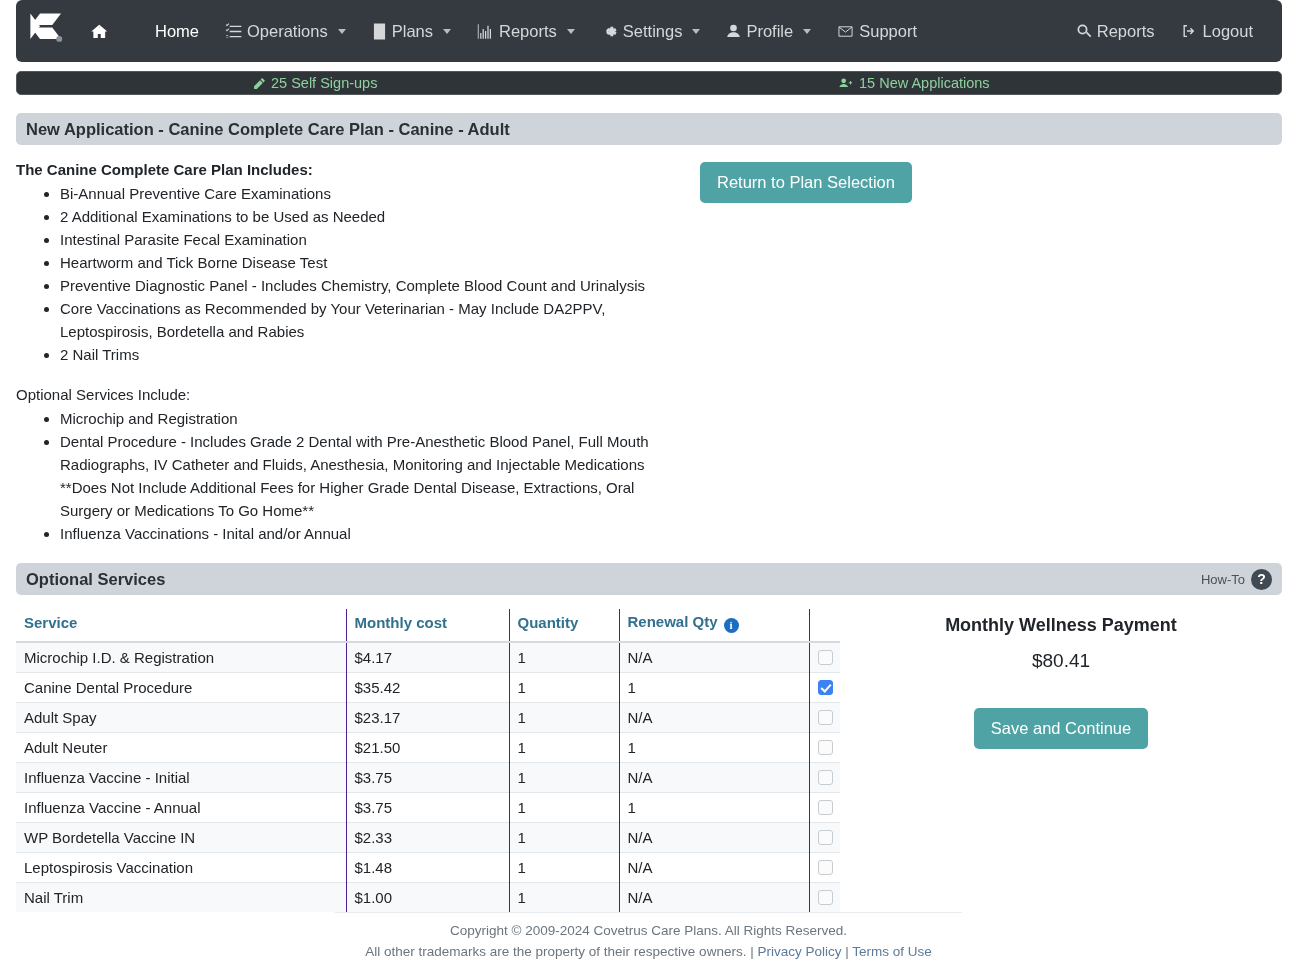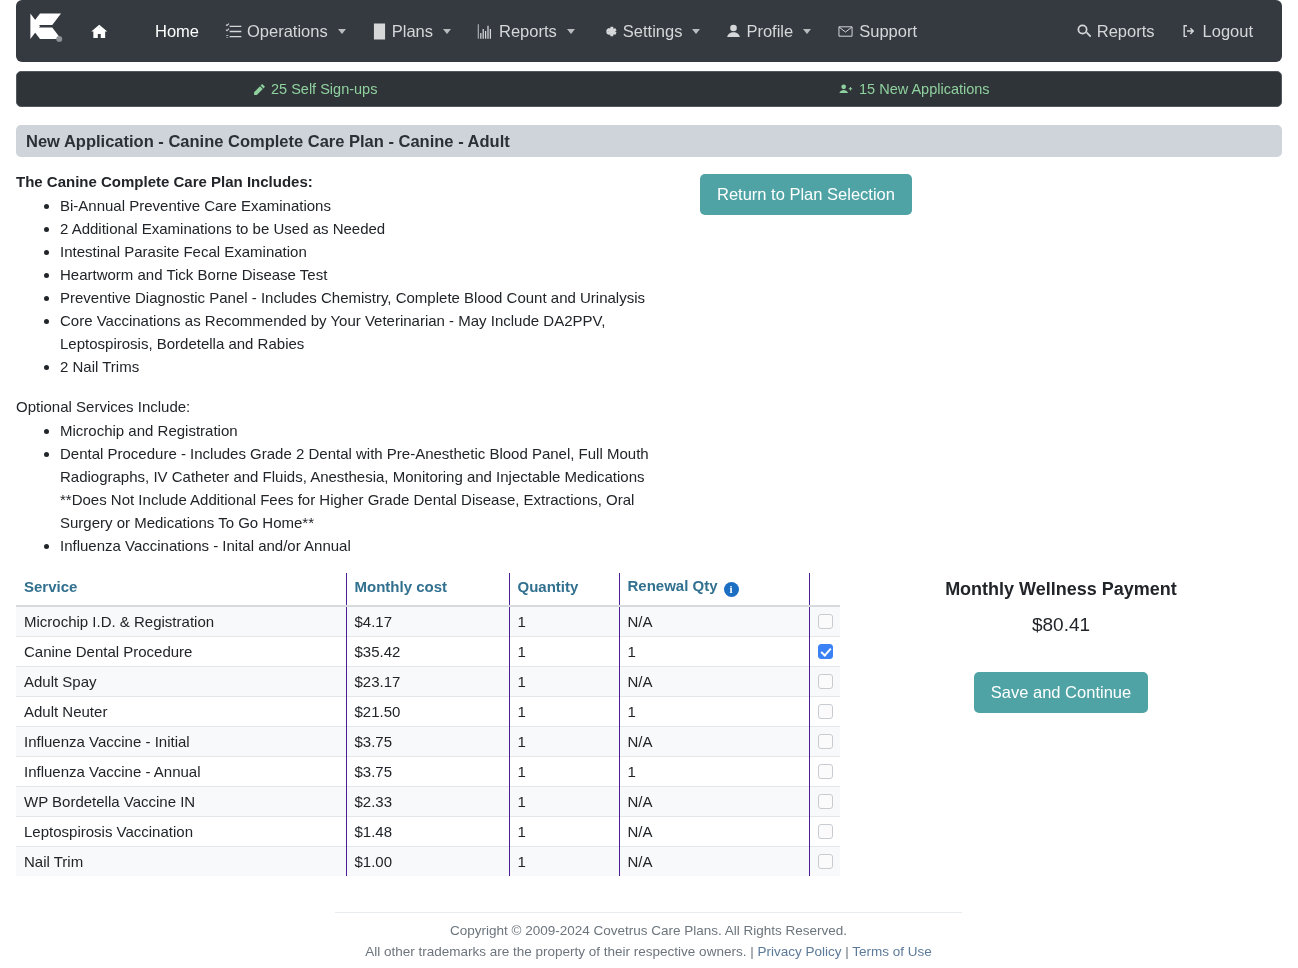--- a/index.html
+++ b/index.html
@@ -32,21 +32,21 @@
   .caret {
     width: 0; height: 0; margin-left: 5px;
     border-left: 4.5px solid transparent; border-right: 4.5px solid transparent;
     border-top: 5px solid #b9bcbf;
   }
   .ico { display:inline-flex; align-items:center; justify-content:center; }
   .ico svg { display:block; fill: currentColor; }
 
   
   .notif-bar {
-    margin-top: 9px; height: 36px; background: #2f3438;
+    margin-top: 9px; height: 24px; background: #2f3438;
     border: 1px solid #52585c; border-radius: 5px;
     display: flex; align-items: center; position: relative;
   }
   .notif-item {
     position: absolute; display: flex; align-items: center; gap: 5px;
     color: #8fd19e; font-size: 14.5px; cursor: pointer; white-space: nowrap;
   }
   .notif-left { left: 236px; }
   .notif-right { left: 822px; }
 
@@ -277,20 +277,28 @@
         <li>Dental Procedure - Includes Grade 2 Dental with Pre-Anesthetic Blood Panel, Full Mouth Radiographs, IV Catheter and Fluids, Anesthesia, Monitoring and Injectable Medications **Does Not Include Additional Fees for Higher Grade Dental Disease, Extractions, Oral Surgery or Medications To Go Home**</li>
         <li>Influenza Vaccinations - Inital and/or Annual</li>
       </ul>
     </div>
     <div class="btn-col">
       <button class="btn-teal">Return to Plan Selection</button>
     </div>
   </div>
 
   <div class="opt-section">
+    <div class="panel-head">
+      <span>Optional Services</span>
+      <span class="spacer"></span>
+      <span class="howto">
+        <span>How-To</span>
+        <span class="howto-circle">?</span>
+      </span>
+    </div>
 
     <div class="opt-body">
       <div class="table-wrap">
         <table class="svc">
           <colgroup>
             <col class="col-svc">
               <col class="col-cost">
               <col class="col-qty">
               <col class="col-renew">
               <col class="col-chk">

